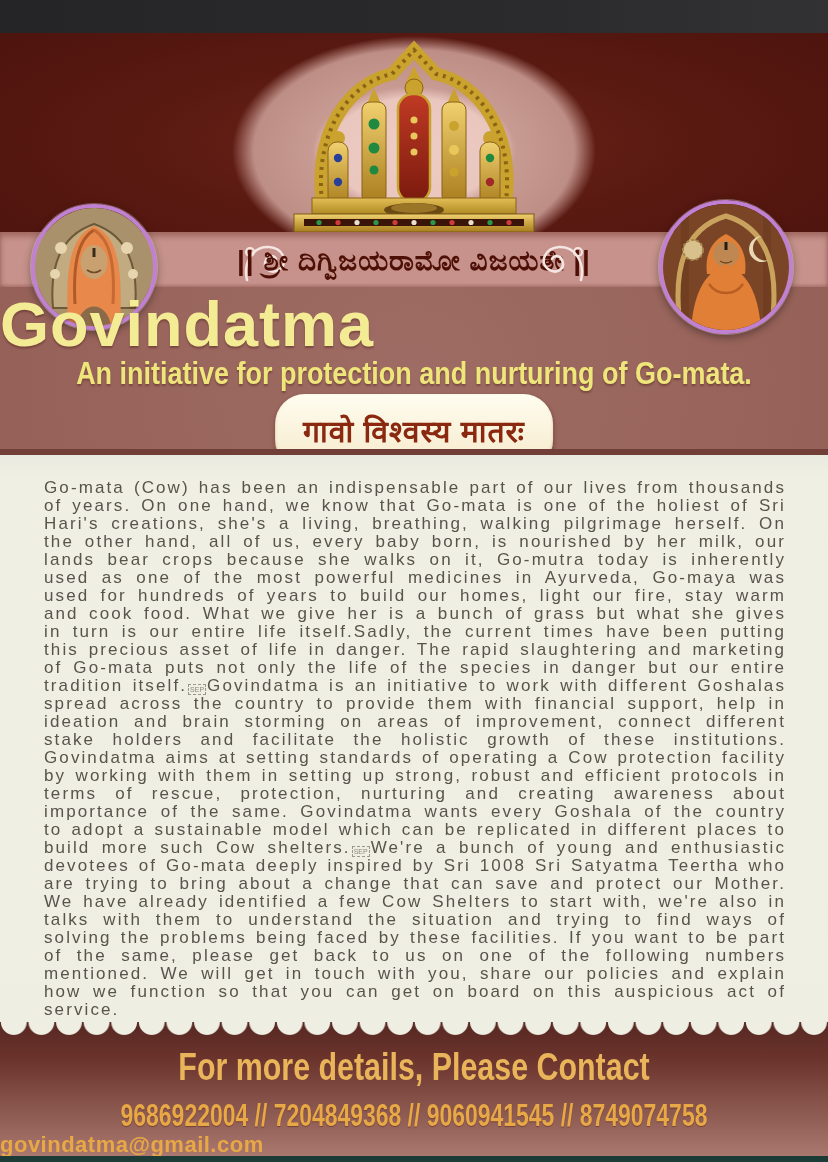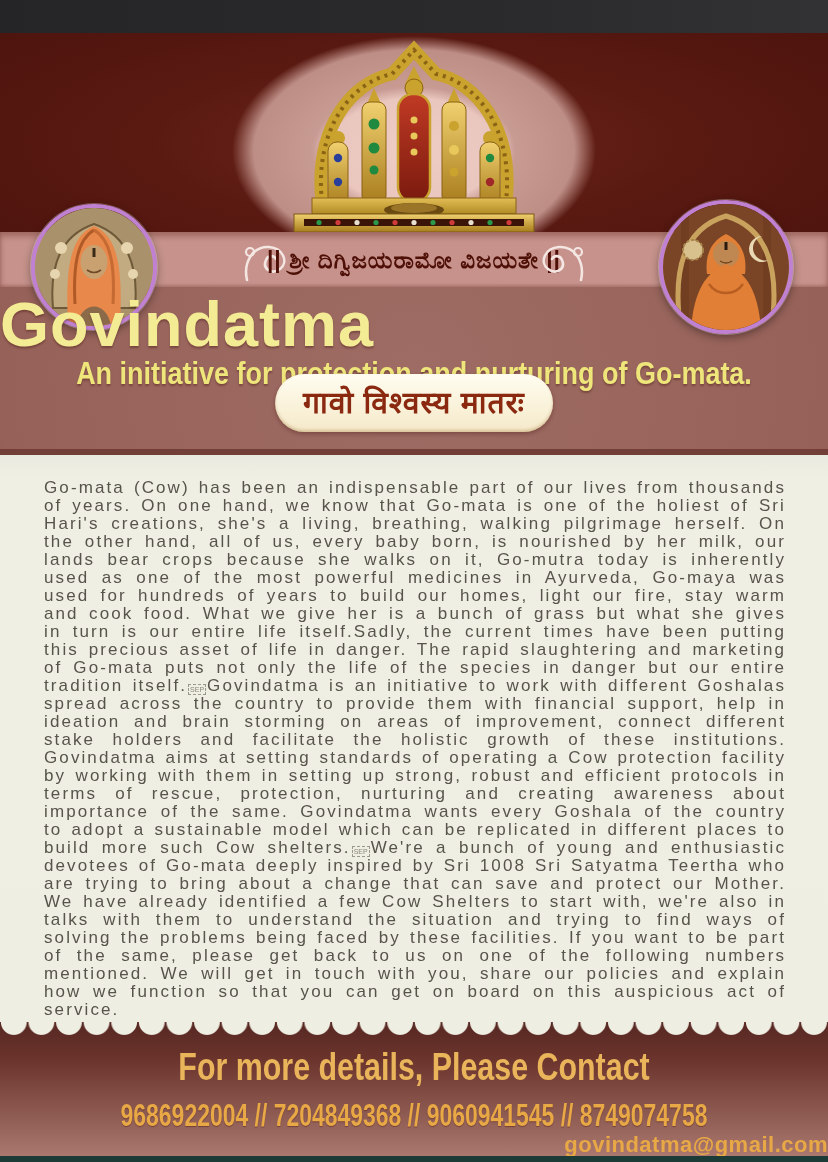--- a/index.html
+++ b/index.html
@@ -15,40 +15,40 @@
   .hero{position:absolute;top:33px;left:0;right:0;height:199px;
     background:radial-gradient(ellipse 70% 90% at 50% 55%, #6d241a 0%, #5a1a12 45%, #4c130d 100%);}
   .halo{position:absolute;left:50%;top:3px;transform:translateX(-50%);
     width:364px;height:230px;border-radius:50%;
     background:radial-gradient(closest-side,#eecdc5 0%,#e9c6be 46%,#c79a92 56%,#bd8e86 88%,rgba(189,142,134,0) 100%);}
   .shrine{position:absolute;left:50%;top:5px;transform:translateX(-50%);width:300px;height:205px;}
   
   .band{position:absolute;top:232px;left:0;right:0;height:55px;background:#c6928b;
     box-shadow:inset 0 4px 6px rgba(80,20,12,.35), inset 0 -2px 3px rgba(80,20,12,.2);}
   .band-text{position:absolute;left:0;right:0;top:0;height:55px;line-height:57px;text-align:center;
-    color:#4d0f06;font-size:23px;font-weight:bold;letter-spacing:1px;}
+    color:#4d0f06;font-size:28px;font-weight:bold;letter-spacing:1px;}
   .flourish{position:absolute;top:6px;width:52px;height:46px;}
   .flourish.left{left:241px;}
   .flourish.right{right:241px;transform:scaleX(-1);}
   
   .portrait{position:absolute;border-radius:50%;overflow:hidden;
     border:4px solid #c181d2;box-shadow:0 0 0 1px rgba(255,255,255,.28), 0 3px 9px rgba(0,0,0,.4);}
   .portrait.p-left{left:31px;top:204px;width:118px;height:118px;}
   .portrait.p-right{left:659px;top:200px;width:126px;height:126px;}
   .portrait svg{display:block;width:100%;height:100%;}
   
   .title{position:absolute;top:288px;left:0;right:0;text-align:left;
     font-size:63px;font-weight:bold;color:#f4eb95;letter-spacing:1px;
     text-shadow:0 2px 2px rgba(60,15,10,.35);}
   .subtitle{position:absolute;top:356px;left:0;right:0;text-align:center;
     font-size:31px;font-weight:bold;color:#efe67b;white-space:nowrap;
     transform:scaleX(.87);transform-origin:50% 50%;
     text-shadow:0 2px 2px rgba(60,15,10,.35);}
-  .badge{position:absolute;top:374px;left:50%;transform:translateX(-50%);
-    padding:9px 28px;border-radius:30px;
+  .badge{position:absolute;top:394px;left:50%;transform:translateX(-50%);
+    padding:18px 28px;border-radius:30px;
     background:linear-gradient(#fffdf0,#f5e9c9);
     box-shadow:0 2px 4px rgba(60,15,10,.35), inset 0 -2px 3px rgba(160,120,60,.35);}
   .badge-text{font-size:30px;font-weight:bold;color:#8a2810;letter-spacing:1px;line-height:40px;}
   
   .body-panel{position:absolute;top:449px;left:0;right:0;height:573px;
     border-top:6px solid #713f37;box-sizing:border-box;overflow:hidden;
     background:linear-gradient(#e9eadf 0%,#f0efe4 4%,#efeee3 100%);}
   .body-text{position:absolute;top:7px;left:44px;right:42px;text-align:justify;
     font-size:17px;line-height:18px;letter-spacing:2.1px;word-spacing:2px;color:#57544c;}
   .sep-chip{display:inline-block;font-size:7px;line-height:7px;color:#8a887c;
@@ -60,21 +60,21 @@
   .scallops{position:absolute;top:1022px;left:0;right:0;height:14px;
     background-image:radial-gradient(circle 13px at 50% 0px,#efeee3 12.4px,rgba(0,0,0,0) 13.4px);
     background-size:27.6px 14px;background-repeat:repeat-x;}
   .contact-heading{position:absolute;top:1046px;left:0;right:0;text-align:center;
     font-size:38px;font-weight:bold;color:#e9b45a;white-space:nowrap;
     transform:scaleX(.8);transform-origin:50% 50%;}
   .phones{position:absolute;top:1098px;left:0;right:0;text-align:center;
     font-size:31px;font-weight:bold;color:#e8a845;white-space:nowrap;
     transform:scaleX(.74);transform-origin:50% 50%;
     text-shadow:0 1px 1px rgba(60,15,10,.4);}
-  .email{position:absolute;top:1132px;left:0;right:0;text-align:right;
+  .email{position:absolute;top:1132px;left:0;right:0;text-align:left;
     font-size:22px;font-weight:bold;color:#e8a845;letter-spacing:.5px;}
   .teal-bar{position:absolute;bottom:0;left:0;right:0;height:6px;background:#1d3b36;}
 </style>
 </head>
 <body>
 
 <div class="poster">
 
   <div class="topbar"></div>
 

